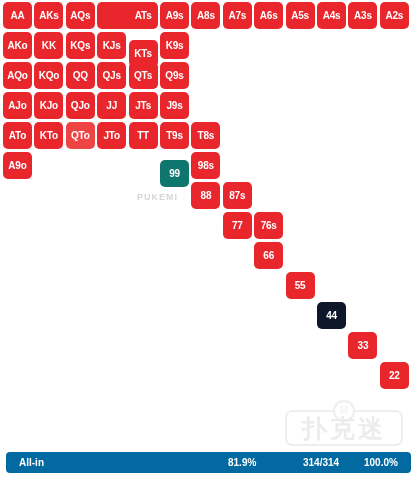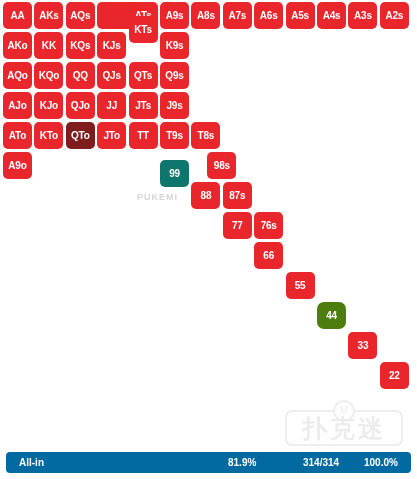--- a/index.html
+++ b/index.html
@@ -156,51 +156,51 @@
       <div class="cell" style="left: 219.8px; top: 0px; background: rgb(232, 38, 44);">A7s</div>
       <div class="cell" style="left: 251.2px; top: 0px; background: rgb(232, 38, 44);">A6s</div>
       <div class="cell" style="left: 282.6px; top: 0px; background: rgb(232, 38, 44);">A5s</div>
       <div class="cell" style="left: 314px; top: 0px; background: rgb(232, 38, 44);">A4s</div>
       <div class="cell" style="left: 345.4px; top: 0px; background: rgb(232, 38, 44);">A3s</div>
       <div class="cell" style="left: 376.8px; top: 0px; background: rgb(232, 38, 44);">A2s</div>
       <div class="cell" style="left: 0px; top: 30px; background: rgb(232, 38, 44);">AKo</div>
       <div class="cell" style="left: 31.4px; top: 30px; background: rgb(232, 38, 44);">KK</div>
       <div class="cell" style="left: 62.8px; top: 30px; background: rgb(232, 38, 44);">KQs</div>
       <div class="cell" style="left: 94.2px; top: 30px; background: rgb(232, 38, 44);">KJs</div>
-      <div class="cell" style="left: 125.6px; top: 14px; background: rgb(232, 38, 44);">KTs</div>
+      <div class="cell" style="left: 125.6px; top: 38px; background: rgb(232, 38, 44);">KTs</div>
       <div class="cell" style="left: 157px; top: 30px; background: rgb(232, 38, 44);">K9s</div>
       <div class="cell" style="left: 0px; top: 60px; background: rgb(232, 38, 44);">AQo</div>
       <div class="cell" style="left: 31.4px; top: 60px; background: rgb(232, 38, 44);">KQo</div>
       <div class="cell" style="left: 62.8px; top: 60px; background: rgb(232, 38, 44);">QQ</div>
       <div class="cell" style="left: 94.2px; top: 60px; background: rgb(232, 38, 44);">QJs</div>
       <div class="cell" style="left: 125.6px; top: 60px; background: rgb(232, 38, 44);">QTs</div>
       <div class="cell" style="left: 157px; top: 60px; background: rgb(232, 38, 44);">Q9s</div>
       <div class="cell" style="left: 0px; top: 90px; background: rgb(232, 38, 44);">AJo</div>
       <div class="cell" style="left: 31.4px; top: 90px; background: rgb(232, 38, 44);">KJo</div>
       <div class="cell" style="left: 62.8px; top: 90px; background: rgb(232, 38, 44);">QJo</div>
       <div class="cell" style="left: 94.2px; top: 90px; background: rgb(232, 38, 44);">JJ</div>
       <div class="cell" style="left: 125.6px; top: 90px; background: rgb(232, 38, 44);">JTs</div>
       <div class="cell" style="left: 157px; top: 90px; background: rgb(232, 38, 44);">J9s</div>
       <div class="cell" style="left: 0px; top: 120px; background: rgb(232, 38, 44);">ATo</div>
       <div class="cell" style="left: 31.4px; top: 120px; background: rgb(232, 38, 44);">KTo</div>
-      <div class="cell" style="left: 62.8px; top: 120px; background: #7f1d1d;">QTo</div>
+      <div class="cell" style="left: 62.8px; top: 120px; background: #ef4444;">QTo</div>
       <div class="cell" style="left: 94.2px; top: 120px; background: rgb(232, 38, 44);">JTo</div>
       <div class="cell" style="left: 125.6px; top: 120px; background: rgb(232, 38, 44);">TT</div>
       <div class="cell" style="left: 157px; top: 120px; background: rgb(232, 38, 44);">T9s</div>
       <div class="cell" style="left: 188.4px; top: 120px; background: rgb(232, 38, 44);">T8s</div>
       <div class="cell" style="left: 0px; top: 150px; background: rgb(232, 38, 44);">A9o</div>
       <div class="cell" style="left: 157px; top: 158px; background: #0f766e;">99</div>
-      <div class="cell" style="left: 188.4px; top: 150px; background: rgb(232, 38, 44); margin-left: 16px;">98s</div>
+      <div class="cell" style="left: 188.4px; top: 150px; background: rgb(232, 38, 44);">98s</div>
       <div class="cell" style="left: 188.4px; top: 180px; background: rgb(232, 38, 44);">88</div>
       <div class="cell" style="left: 219.8px; top: 180px; background: rgb(232, 38, 44);">87s</div>
       <div class="cell" style="left: 219.8px; top: 210px; background: rgb(232, 38, 44);">77</div>
       <div class="cell" style="left: 251.2px; top: 210px; background: rgb(232, 38, 44);">76s</div>
       <div class="cell" style="left: 251.2px; top: 240px; background: rgb(232, 38, 44);">66</div>
       <div class="cell" style="left: 282.6px; top: 270px; background: rgb(232, 38, 44);">55</div>
-      <div class="cell" style="left: 314px; top: 300px; background: #4d7c0f; border-radius: 7px;">44</div>
+      <div class="cell" style="left: 314px; top: 300px; background: #0f172a;">44</div>
       <div class="cell" style="left: 345.4px; top: 330px; background: rgb(232, 38, 44);">33</div>
       <div class="cell" style="left: 376.8px; top: 360px; background: rgb(232, 38, 44);">22</div>
     </div>
 
   <div class="watermark-text wm-mid">PUKEMI</div>
 
   <div class="watermark-logo">
     <div class="wm-box"></div>
     <div class="wm-tab">M</div>
     <div class="wm-cn">扑克迷</div>

